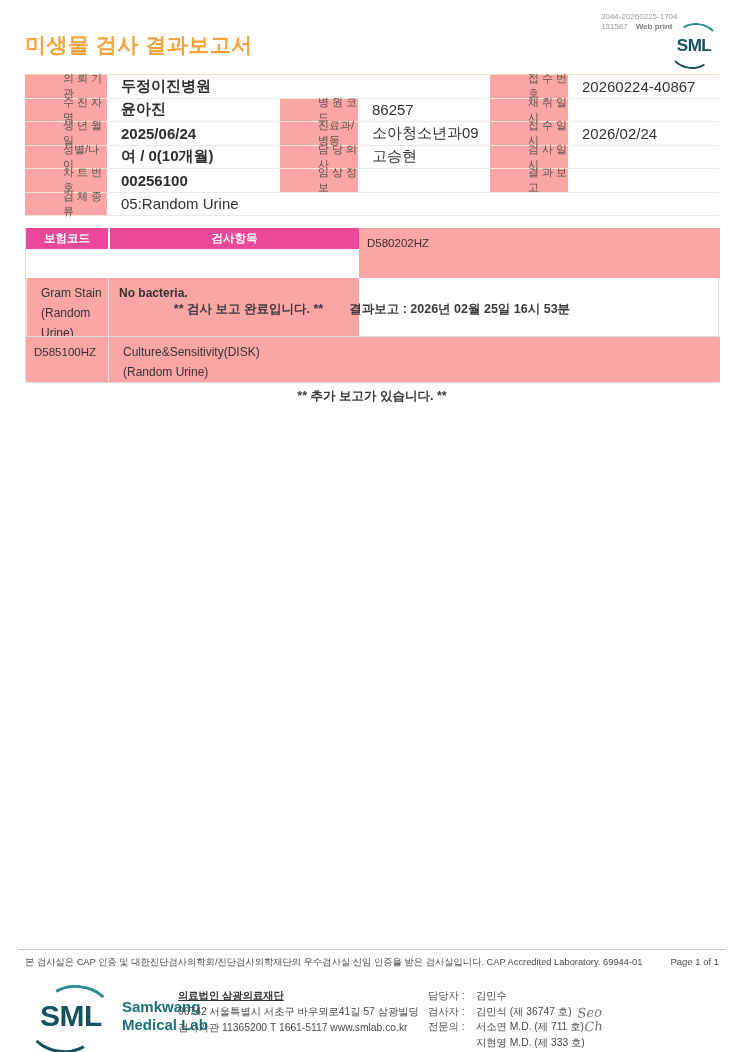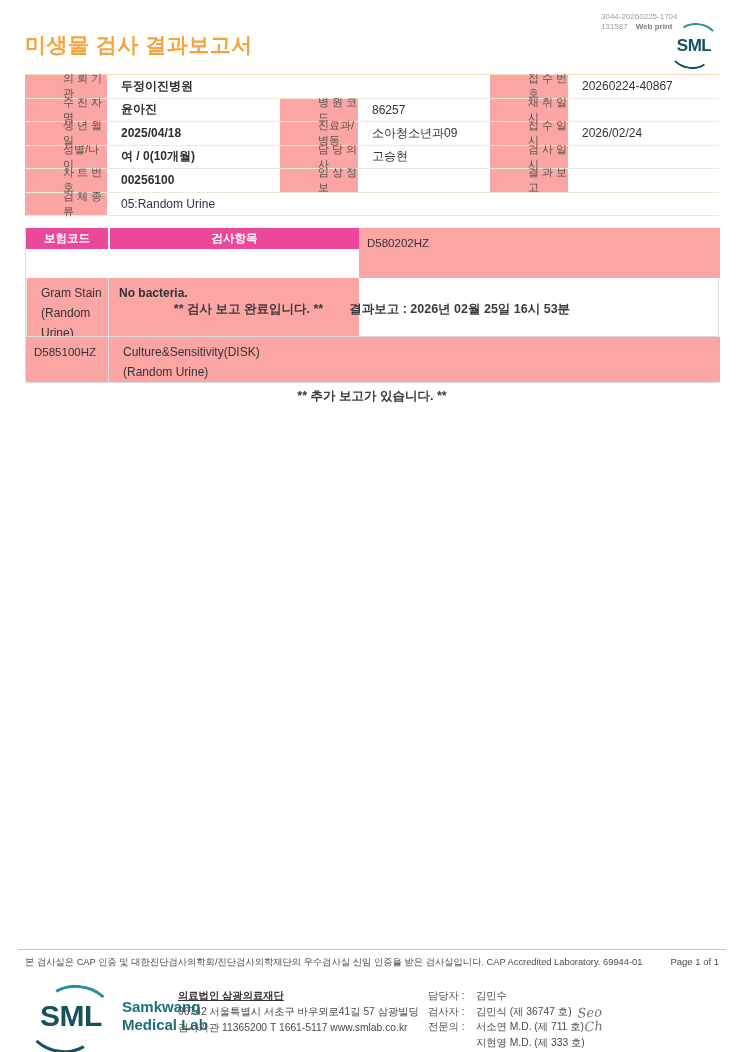--- a/index.html
+++ b/index.html
@@ -17,21 +17,21 @@
   .sml-logo .txt { font-weight:bold; color:#14525E; letter-spacing:-0.5px; position:relative; z-index:2; }
   .sml-logo .arc { position:absolute; border-radius:50%; border:2.5px solid transparent; }
   .logo-top-right { left:672px; top:27px; width:44px; height:38px; text-align:center; }
   .logo-top-right .txt { font-size:17px; line-height:38px; }
   .logo-top-right .arc.a1 { border-top-color:#2B8D97; width:42px; height:34px; left:4px; top:-4px; transform:rotate(7deg); }
   .logo-top-right .arc.a2 { border-bottom-color:#17505C; width:42px; height:34px; left:-2px; top:8px; transform:rotate(7deg); }
 
   
   .ptable { position:absolute; left:25px; top:74px; width:694px; display:grid;
             grid-template-columns:82px 173px 78px 132px 78px 151px; border-top:1px solid #F2DDBB; }
-  .ptable > div { height:23.5px; display:flex; align-items:center; border-bottom:1px solid #F1EADC; font-size:12px; }
+  .ptable > div { height:23.5px; display:flex; align-items:center; border-bottom:1px solid #F1EADC; font-size:15px; }
   .ptable .lbl { background:#fca5a5; color:#565248; font-size:11px; justify-content:center;padding-left:38px; }
   .ptable .val { padding-left:14px; color:#333; }
   .ptable .b { font-weight:bold; color:#2e2e2e; }
   .ptable .sp3 { grid-column:2 / span 3; }
   .ptable .sp5 { grid-column:2 / span 5; }
 
   
   .rtable1 { position:absolute; left:25px; top:228px; width:694px; display:grid;
              grid-template-columns:82px 251px 361px; border:1px solid #DCDCDC; border-top:none; }
   .rhead { background:#ec4899; color:#fff; font-size:11.5px; font-weight:bold; height:21px;
@@ -100,21 +100,21 @@
     <div class="val">20260224-40867</div>
 
     <div class="lbl">수 진 자 명</div>
     <div class="val b">윤아진</div>
     <div class="lbl">병 원 코 드</div>
     <div class="val">86257</div>
     <div class="lbl">채 취 일 시</div>
     <div class="val"></div>
 
     <div class="lbl">생 년 월 일</div>
-    <div class="val b">2025/04/18</div>
+    <div class="val b">2025/06/24</div>
     <div class="lbl">진료과/병동</div>
     <div class="val">소아청소년과09</div>
     <div class="lbl">접 수 일 시</div>
     <div class="val">2026/02/24</div>
 
     <div class="lbl">성별/나이</div>
     <div class="val b">여 / 0(10개월)</div>
     <div class="lbl">담 당 의 사</div>
     <div class="val">고승현</div>
     <div class="lbl">검 사 일 시</div>

